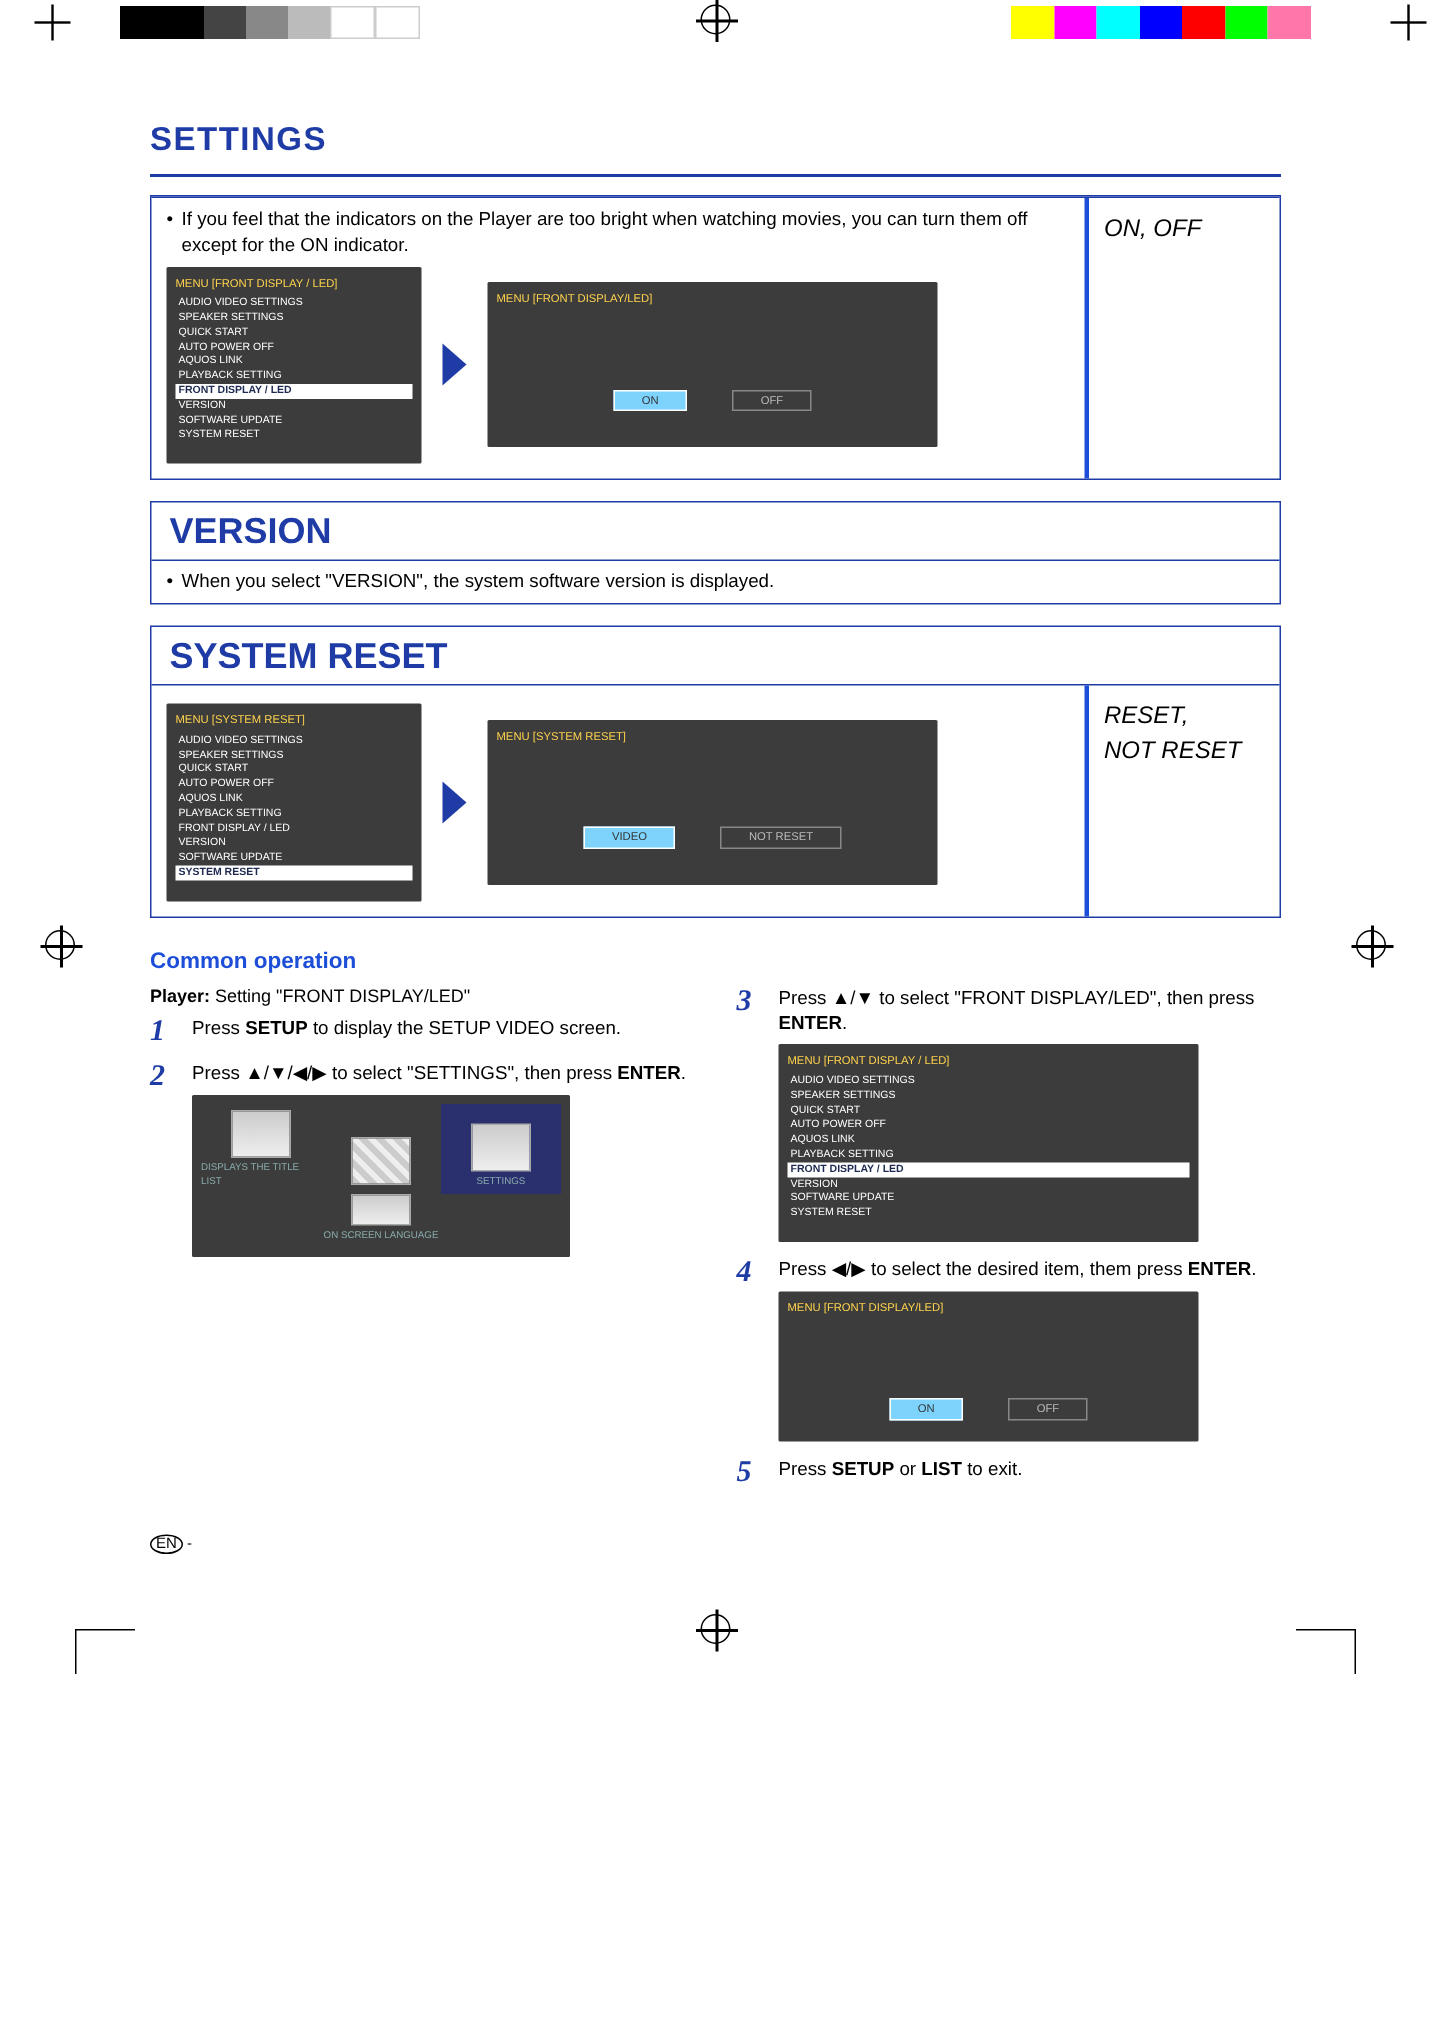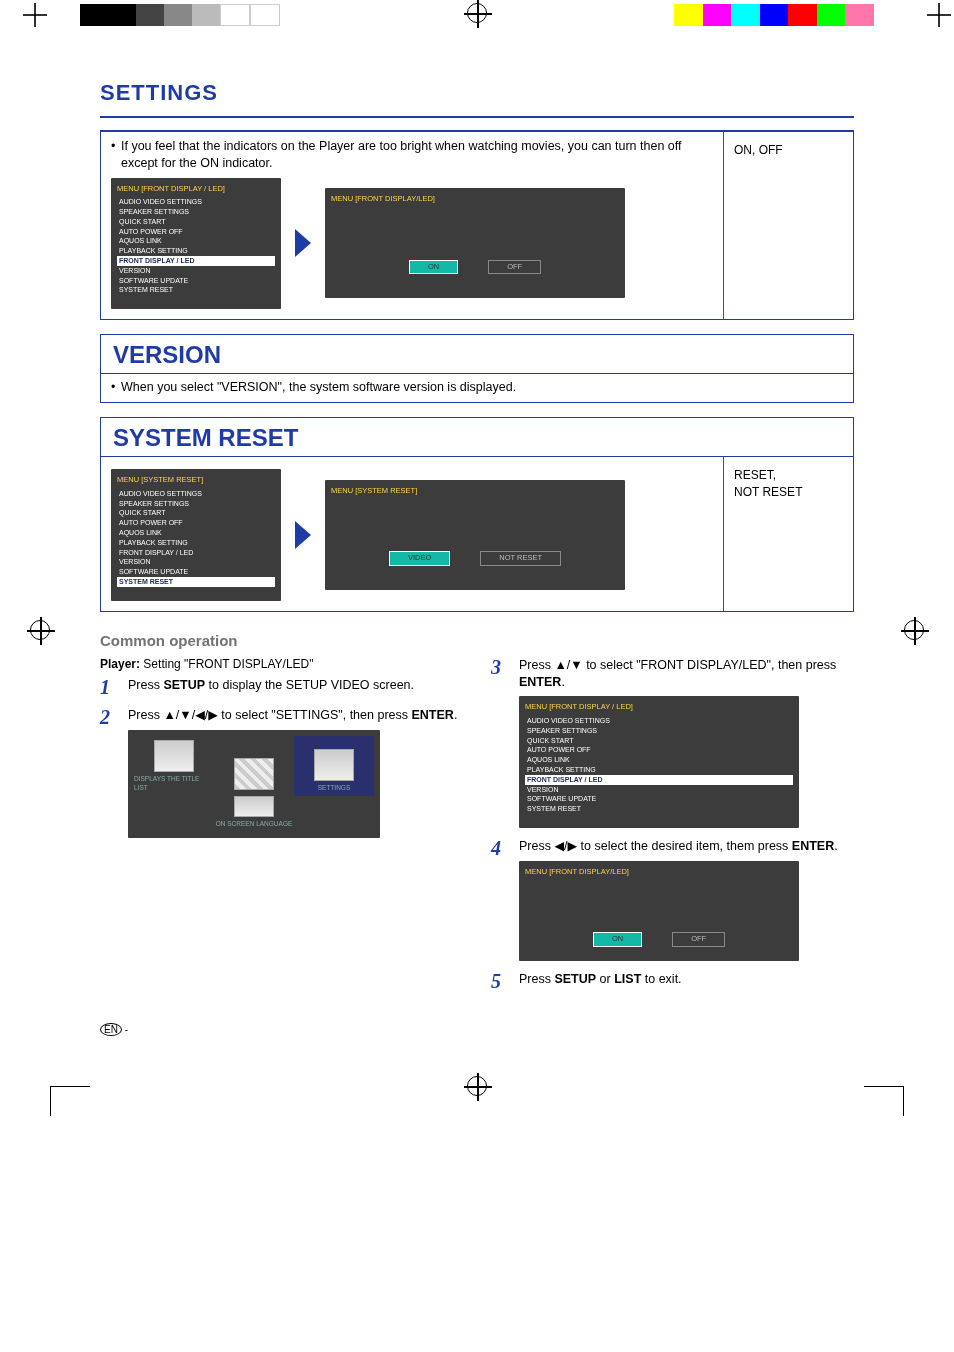--- a/index.html
+++ b/index.html
@@ -17,34 +17,34 @@
   .page{padding:50px 30px 20px 30px;}
   .h-settings{font-size:22px;font-weight:bold;color:#1f3ca6;letter-spacing:1px;margin-bottom:10px;}
   .h-settings + hr{border:0;border-top:2px solid #1f3ca6;margin-bottom:12px;}
   .section-box{border:0.5px solid #1f3ca6;margin-bottom:14px;}
   .section-title{font-size:24px;font-weight:bold;color:#1f3ca6;padding:6px 12px 4px;}
   .section-body{display:flex;border-top:1px solid #1f3ca6;}
   .section-left{flex:1;padding:6px 10px 10px;font-size:12.5px;line-height:1.35;}
   .section-left ul{list-style:none;}
   .section-left ul li{position:relative;padding-left:10px;}
   .section-left ul li::before{content:"•";position:absolute;left:0;}
-  .section-right{width:130px;border-left:1px solid #1d4ed8;padding:10px;font-size:12px;line-height:1.4;}
+  .section-right{width:130px;border-left:3px solid #1d4ed8;padding:10px;font-size:16px;line-height:1.4;font-style:italic;}
   .screens{display:flex;align-items:center;gap:14px;margin-top:6px;}
   .arrow{width:0;height:0;border-top:14px solid transparent;border-bottom:14px solid transparent;border-left:16px solid #1f3ca6;}
   .osd{background:#3c3c3c;color:#fff;font-size:7.5px;line-height:1.4;padding:6px 6px 14px;border-radius:1px;}
   .osd.small{width:170px;min-height:115px;}
   .osd.big{width:300px;min-height:110px;}
   .osd .hdr{color:#ffd34d;font-size:7.5px;margin-bottom:3px;}
   .osd .menu-list{font-size:7px;}
   .osd .menu-list div{padding:0 2px;white-space:nowrap;}
   .osd .menu-list .hl{background:#fff;color:#1e2a52;font-weight:bold;}
   .osd .optrow{display:flex;gap:30px;justify-content:center;margin-top:55px;}
   .osd .optbtn{border:1px solid #888;padding:1px 18px;font-size:7.5px;color:#bbb;}
-  .osd .optbtn.sel{background:#14b8a6;color:#333;border-color:#fff;}
-  .subhead{font-size:15px;font-weight:bold;color:#737373;margin:20px 0 8px;}
+  .osd .optbtn.sel{background:#7dd3fc;color:#333;border-color:#fff;}
+  .subhead{font-size:15px;font-weight:bold;color:#1d4ed8;margin:20px 0 8px;}
   .cols{display:flex;gap:28px;}
   .col{flex:1;font-size:12.5px;}
   .example{font-size:12px;margin-bottom:6px;}
   .example b{font-weight:bold;}
   .step{display:flex;margin-bottom:10px;}
   .step .n{font-family:Georgia,'Times New Roman',serif;font-style:italic;font-weight:bold;font-size:20px;color:#1f3ca6;width:28px;line-height:1;}
   .step .t{flex:1;line-height:1.35;}
   .setup-ico{display:inline-block;background:#3c3c3c;border-radius:1px;padding:6px;margin-top:6px;}
   .setup-grid{display:grid;grid-template-columns:repeat(3,80px);grid-template-rows:60px 36px;gap:0;}
   .setup-cell{display:flex;flex-direction:column;align-items:center;justify-content:flex-end;font-size:6.5px;color:#8aa;padding-bottom:3px;}
@@ -114,21 +114,21 @@
 
 <div class="page-outer">
   <div class="page">
     <div class="h-settings">SETTINGS</div>
     <hr>
 
     <div class="section-box">
       <div class="section-body">
         <div class="section-left">
           <ul>
-              <li>If you feel that the indicators on the Player are too bright when watching movies, you can turn then off except for the ON indicator.</li>
+              <li>If you feel that the indicators on the Player are too bright when watching movies, you can turn them off except for the ON indicator.</li>
             </ul>
           <div class="screens">
 
             <div class="osd small">
               <div class="hdr">MENU   [FRONT DISPLAY / LED]</div>
               <div class="menu-list">
                 <div>AUDIO VIDEO SETTINGS</div>
                 <div>SPEAKER SETTINGS</div>
                 <div>QUICK START</div>
                 <div>AUTO POWER OFF</div>

